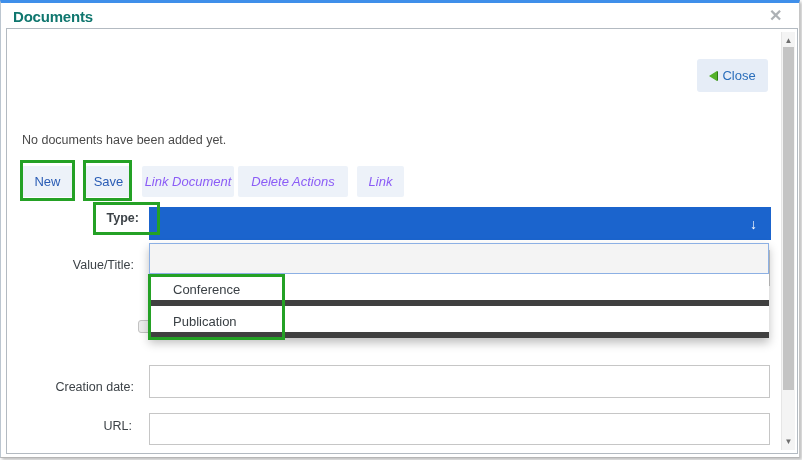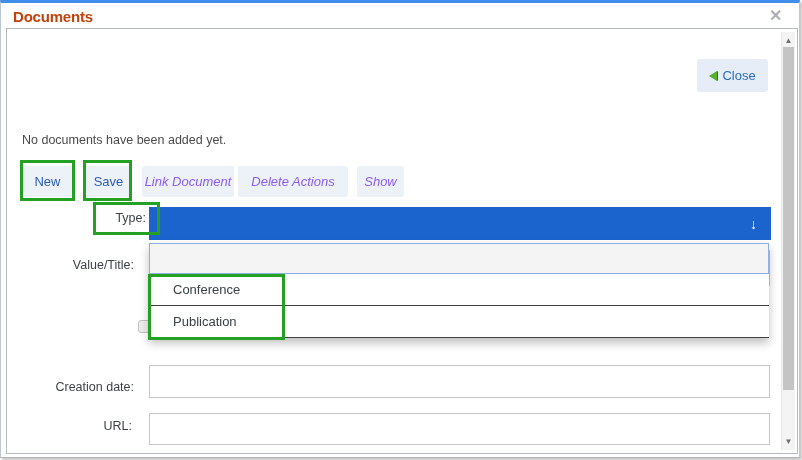--- a/index.html
+++ b/index.html
@@ -1,20 +1,20 @@
 <!DOCTYPE html>
 <html><head>
 <meta charset="utf-8">
 <style>
   * { margin:0; padding:0; box-sizing:border-box; }
   html,body { width:802px; height:460px; background:#fff; font-family:"Liberation Sans", sans-serif; }
   .modal { position:absolute; left:0; top:0; width:800px; height:458px; background:#fff;
            border-top:3px solid #3f8fea; border-left:1px solid #bcc6d0; border-right:1px solid #c6c6c6;
            border-bottom:1px solid #b5b5b5; box-shadow:2px 2px 3px rgba(0,0,0,.25); }
-  .modal-title { position:absolute; left:12px; top:5px; font-size:15px; font-weight:bold; color:#c2410c; letter-spacing:-0.2px; }
+  .modal-title { position:absolute; left:12px; top:5px; font-size:15px; font-weight:bold; color:#0f766e; letter-spacing:-0.2px; }
   .modal-x { position:absolute; left:768px; top:3px; font-size:16px; font-weight:bold; color:#adb1b5; cursor:pointer; }
 
   .panel { position:absolute; left:5px; top:25px; width:792px; height:426px; border:1px solid #b3bac1; background:#fff; }
 
   .record-title { position:absolute; left:16px; top:22px; font-size:13px; font-weight:bold; color:#3a4550; }
 
   .close-btn { position:absolute; left:690px; top:30px; width:71px; height:33px; background:#e6edf7; border-radius:3px;
                display:flex; align-items:center; justify-content:center; gap:5px; cursor:pointer; }
   .close-btn .tri { width:0; height:0; border-top:5px solid transparent; border-bottom:5px solid transparent;
                     border-right:8px solid #55b22a; filter:drop-shadow(1px 0 0 #2d7a12); }
@@ -25,36 +25,36 @@
   .col0{left:8px} .col1{left:84px} .col2{left:242px} .col3{left:437px} .col4{left:502px} .col5{left:630px}
   .empty-row { position:absolute; left:15px; top:104px; font-size:12.5px; color:#4a4a4a; }
 
   .tbtn { position:absolute; top:137px; height:31px; background:#edf2f9; border:none; border-radius:2px;
           font-family:"Liberation Sans", sans-serif; font-size:13px; color:#2a5cb5; cursor:pointer; }
   .tbtn.disabled { font-style:italic; color:#8b5cf6; cursor:default; }
   .b-new{left:15px;width:51px} .b-save{left:78px;width:47px} .b-link{left:135px;width:92px}
   .b-del{left:231px;width:110px} .b-show{left:350px;width:47px}
 
   .flabel { position:absolute; width:120px; text-align:right; font-size:12.5px; color:#3c4247; }
-  .l-type{left:19px; top:182px;} .l-vt{left:7px; top:229px;} .l-ld{left:7px; top:287px;}
+  .l-type{left:12px; top:182px;font-weight:bold;} .l-vt{left:7px; top:229px;} .l-ld{left:7px; top:287px;}
   .l-cd{left:7px; top:351px;} .l-url{left:5px; top:390px;}
 
   .blue-bar { position:absolute; left:142px; top:178px; width:622px; height:33px; background:#1b64cd; z-index:4;
               display:flex; align-items:center; cursor:pointer; }
   .blue-bar .selval { flex:1; color:#fff; font-size:13px; padding-left:10px; }
   .blue-bar .darr { color:#fff; font-size:14px; padding-right:14px; }
 
   .txt-input { position:absolute; left:142px; width:621px; height:33px; border:1px solid #c6c6c6; background:#fff;
                font-family:"Liberation Sans", sans-serif; font-size:13px; color:#333; padding:0 8px; }
   .i-vt{top:221px; height:36px; z-index:1;} .i-cd{top:336px;} .i-url{top:384px; height:32px;}
 
   .ddlist { position:absolute; left:142px; top:214px; width:620px; z-index:5; background:#fff;
             box-shadow:0 5px 9px rgba(0,0,0,.25); }
   .dditem { height:32px; line-height:32px; padding-left:24px; font-size:13px; color:#3a4045; background:#fff;
-            border-bottom:1px solid #404040; cursor:pointer; }
+            border-bottom:6px solid #404040; cursor:pointer; }
   .dditem.sel { height:31px; line-height:29px; background:#f4f4f4; border:1px solid #8cb0e4; padding-left:10px; }
 
   .chkbox { position:absolute; left:131px; top:291px; width:13px; height:13px; background:#ededed;
             border:1px solid #c2c2c2; border-radius:3px; z-index:0; }
 
   .scrollbar { position:absolute; right:2px; top:3px; bottom:3px; width:14px; background:#f4f4f4; border-left:1px solid #e6e6e6; }
   .sb-arrow { position:absolute; left:0; width:13px; text-align:center; font-size:8px; color:#6e6e6e; cursor:pointer; }
   .sb-up{top:4px} .sb-down{bottom:4px}
   .sb-thumb { position:absolute; left:1px; top:15px; width:11px; height:343px; background:#c4c4c4; cursor:grab; }
 
@@ -78,21 +78,21 @@
       <span class="tri"></span>
       <span class="lbl">Close</span>
     </div>
 
     <div class="empty-row">No documents have been added yet.</div>
 
     <button class="tbtn b-new">New</button>
     <button class="tbtn b-save">Save</button>
     <button class="tbtn b-link disabled">Link Document</button>
     <button class="tbtn b-del disabled">Delete Actions</button>
-    <button class="tbtn b-show disabled">Show</button>
+    <button class="tbtn b-show disabled">Link</button>
 
     <div class="flabel l-type">Type:</div>
     <div class="flabel l-vt">Value/Title:</div>
     <div class="flabel l-cd">Creation date:</div>
     <div class="flabel l-url">URL:</div>
 
     <div class="blue-bar">
       <span class="selval"></span>
       <span class="darr">↓</span>
     </div>

